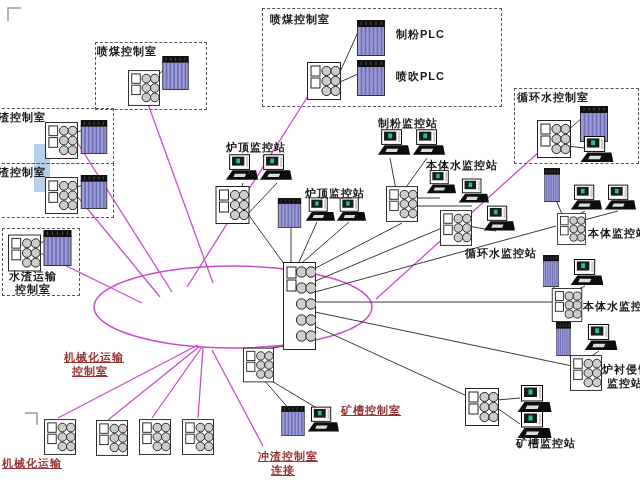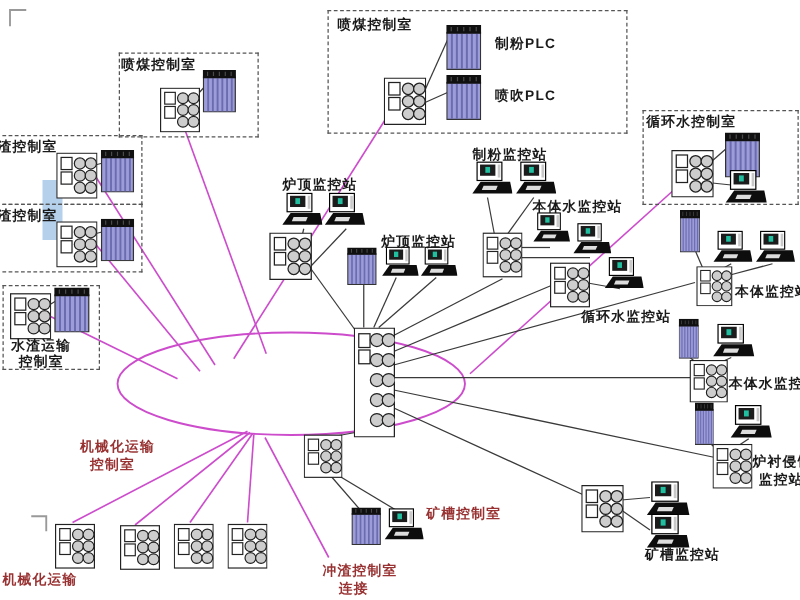--- a/index.html
+++ b/index.html
@@ -1,21 +1,21 @@
 <!DOCTYPE html>
 <html><head>
 <meta charset="utf-8">
 <style>
   html,body{margin:0;padding:0;background:#fff;}
   #canvas{position:relative;width:640px;height:480px;background:#ffffff;overflow:hidden;
           font-family:"Liberation Sans",sans-serif;}
   .box{position:absolute;border:1px dashed #555;background:transparent;}
   .lbl{position:absolute;font:bold 11px "Liberation Sans",sans-serif;color:#1a1a1a;
        white-space:nowrap;letter-spacing:1px;}
-  .maroon{color:#993333;}
+  .maroon{color:#993333;text-decoration:underline;}
   .ic{position:absolute;}
   #lines{position:absolute;left:0;top:0;z-index:1;}
   .box{z-index:2;} .ic{z-index:3;} .lbl{z-index:4;}
   .bluehl{position:absolute;left:34px;top:144px;width:16px;height:48px;
           background:#a8c8e8;opacity:.85;z-index:2;}
 </style>
 </head>
 <body>
 
 <div id="canvas">

